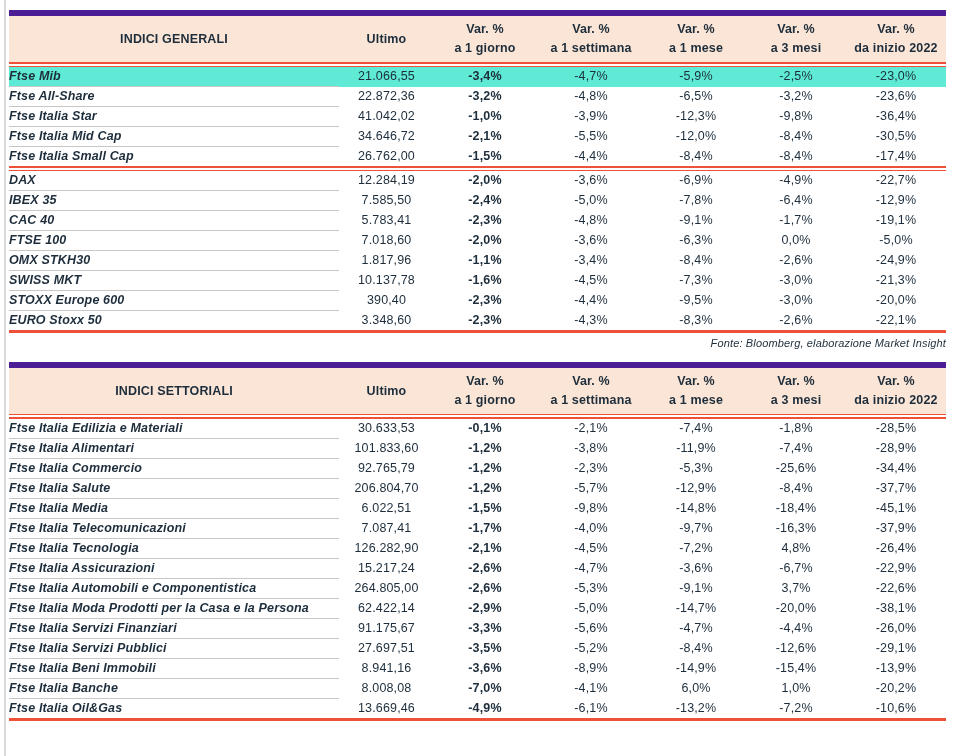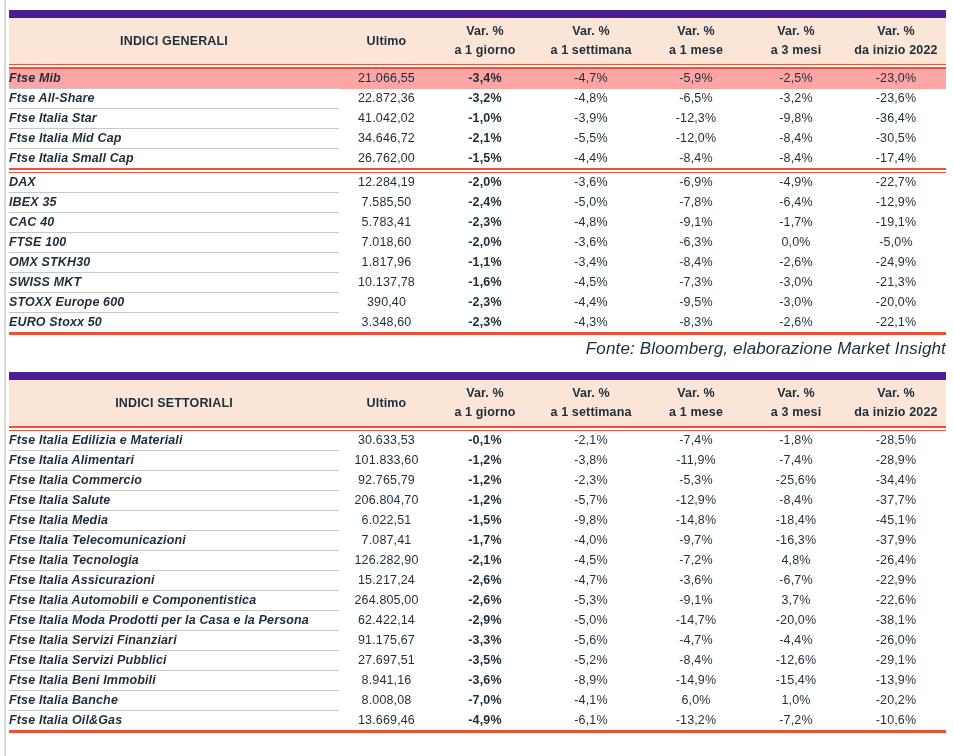--- a/index.html
+++ b/index.html
@@ -9,21 +9,21 @@
     color:#1d2d3b;
     -webkit-font-smoothing:antialiased;
   }
   .left-edge{
     position:absolute;left:4px;top:0;width:2px;height:756px;
     background:#d9d9d9;
   }
   .page{position:absolute;left:9px;top:10px;width:937px;}
   table.idx{
     width:937px;table-layout:fixed;border-collapse:collapse;
-    border-top:8px solid #4c1d95;
+    border-top:6px solid #4c1d95;
     border-bottom:3px solid #ee5138;
   }
   table.idx th, table.idx td{
     padding:0;margin:0;overflow:hidden;white-space:nowrap;
     font-size:12.5px;letter-spacing:.15px;
   }
   tr.head th{
     background:#fbe5d6;height:46px;vertical-align:middle;
     font-weight:bold;text-align:center;line-height:1.5;
   }
@@ -34,23 +34,23 @@
   }
   tbody tr.datarow{height:19px;}
   tbody td{vertical-align:middle;line-height:19px;}
   td.name{
     font-weight:bold;font-style:italic;text-align:left;padding-left:4px;
     border-bottom:1px solid #c7c7c7;
   }
   tr.lastofgroup td.name{border-bottom:none;}
   td.num{text-align:center;font-weight:normal;}
   td.d1{font-weight:bold;}
-  tr.hl td{background:#fca5a5;}
+  tr.hl td{background:#5eead4;}
   .fonte{
-    width:937px;text-align:right;font-style:italic;font-size:17px;
+    width:937px;text-align:right;font-style:italic;font-size:11px;
     color:#1d2d3b;margin:4px 2px 13px 0;letter-spacing:.15px;
   }
 </style>
 </head>
 <body>
 
 <div class="left-edge"></div>
 
 <div class="page">
 

